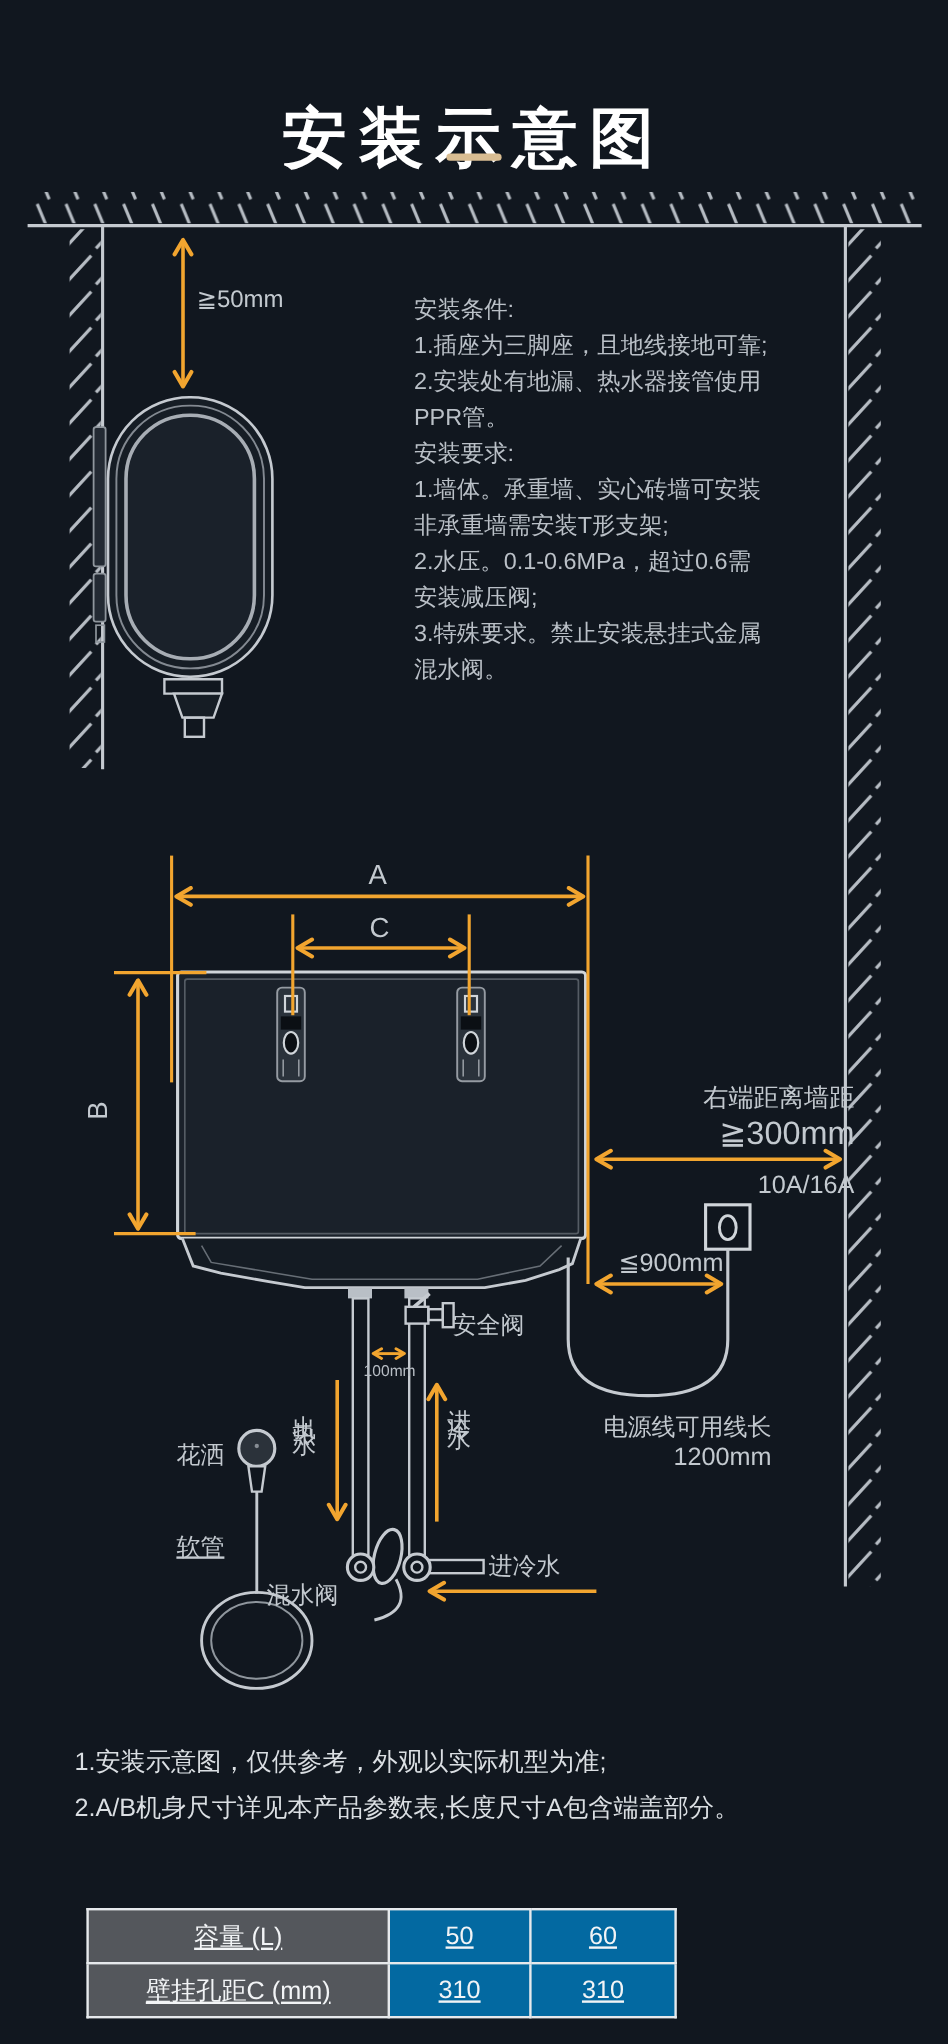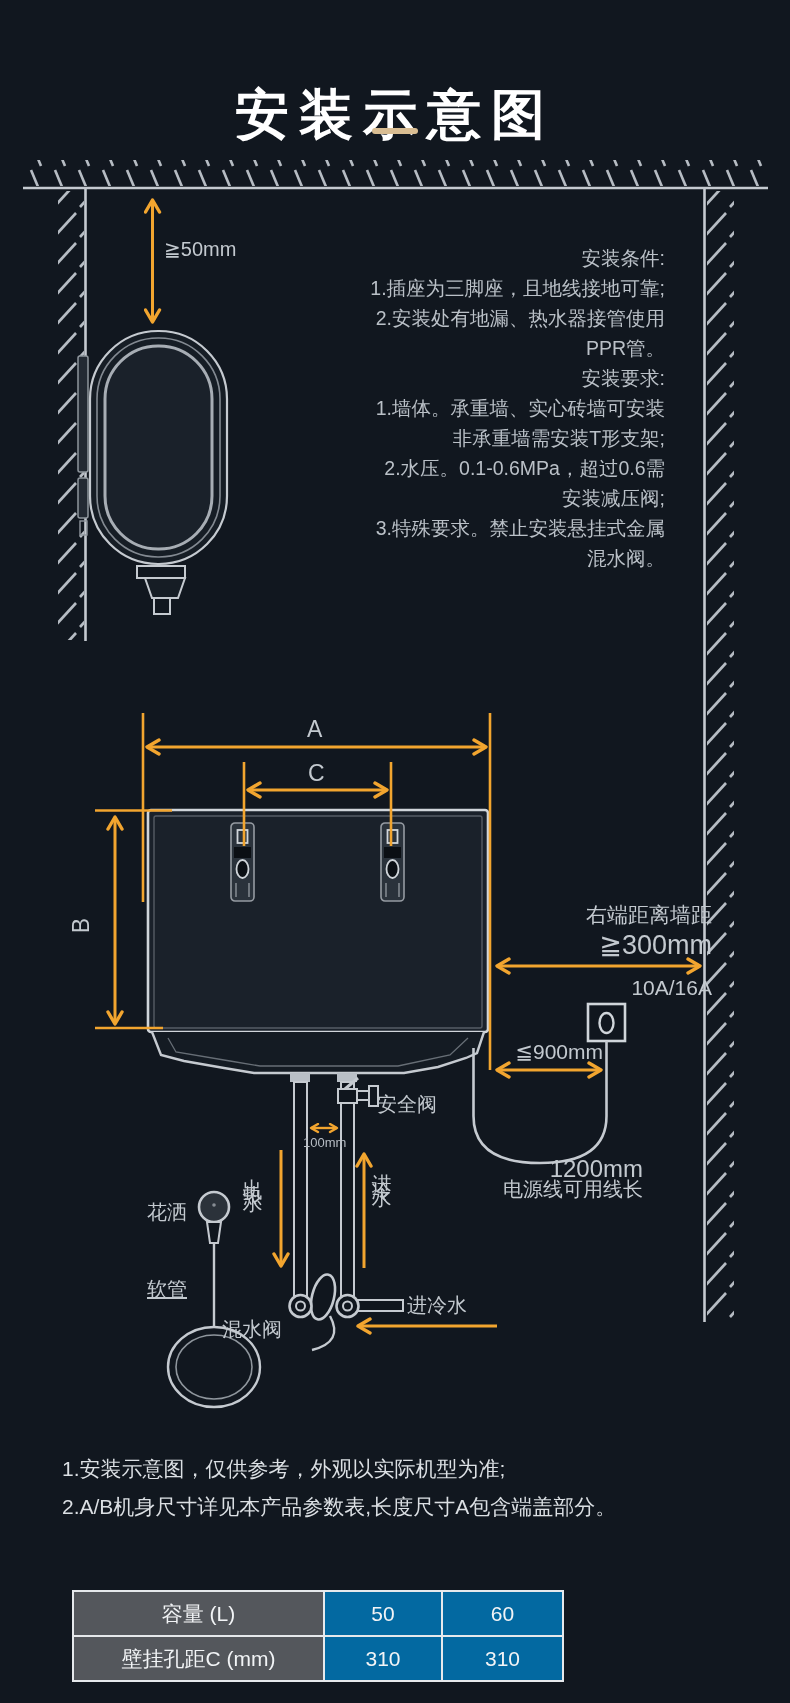--- a/index.html
+++ b/index.html
@@ -12,24 +12,24 @@
   .title{
     left:0;top:32px;width:790px;text-align:center;
     font-size:54px;font-weight:800;color:#ffffff;letter-spacing:10px;margin-top:47px;
   }
   .gold-dash{left:372px;top:128px;width:46px;height:6px;border-radius:3px;background:#d9bd92;}
   .dimtxt{color:#c3c9cf;font-size:20px;white-space:nowrap;}
   .center{text-align:right;}
   .vert{writing-mode:vertical-rl;letter-spacing:7px;font-size:20px;color:#c3c9cf;}
   .rot{transform:rotate(-90deg);transform-origin:center;}
   .small{font-size:13px;color:#b8bec5;}
-  .cond{left:345px;top:243px;width:320px;font-size:19.5px;line-height:30px;color:#bac0c7;text-align:right;}
+  .cond{left:345px;top:243px;width:320px;font-size:19.5px;line-height:30px;color:#bac0c7;}
   .notes{left:62px;top:1450px;width:690px;font-size:21px;line-height:38px;color:#dbdfe3;}
   .ml{white-space:pre-line;}
-  table.spec{left:72px;top:1590px;position:absolute;border-collapse:collapse;font-size:21px;color:#f2f4f6;}
+  table.spec{left:72px;top:1590px;position:absolute;border-collapse:collapse;font-size:21px;color:#f2f4f6;text-decoration:underline;}
   table.spec td{border:2px solid #e6e9ec;height:43px;text-align:center;padding:0;}
   table.spec td.lbl{background:#54575c;}
   table.spec td.val{background:#0369a1;}
 </style>
 </head>
 <body>
 
 <div id="canvas">
 
   <div class="abs title">安装示意图</div>
@@ -174,21 +174,21 @@
   <div class="abs dimtxt" style="left:308px;top:760px;font-size:23px;">C</div>
   <div class="abs dimtxt rot" style="left:74px;top:912px;font-size:23px;">B</div>
 
   <div class="abs dimtxt center" style="left:500px;top:901px;width:212px;font-size:21px;">右端距离墙距</div>
   <div class="abs dimtxt center" style="left:500px;top:929px;width:212px;font-size:27px;">≧300mm</div>
   <div class="abs dimtxt center" style="left:502px;top:976px;width:210px;font-size:21px;">10A/16A</div>
   <div class="abs dimtxt center" style="left:483px;top:1040px;width:120px;font-size:21px;">≦900mm</div>
   <div class="abs small" style="left:303px;top:1135px;">100mm</div>
   <div class="abs dimtxt" style="left:377px;top:1091px;">安全阀</div>
   <div class="abs dimtxt center" style="left:443px;top:1176px;width:200px;">电源线可用线长</div>
-  <div class="abs dimtxt center" style="left:443px;top:1155px;width:200px;font-size:24px;">1200mm</div>
+  <div class="abs dimtxt center" style="left:443px;top:1203px;width:200px;font-size:21px;">1200mm</div>
 
   <div class="abs vert" style="left:240px;top:1163px;">出热水</div>
   <div class="abs vert" style="left:369px;top:1158px;">进冷水</div>
   <div class="abs dimtxt" style="left:147px;top:1199px;">花洒</div>
   <div class="abs dimtxt" style="left:147px;top:1276px;text-decoration:underline;">软管</div>
   <div class="abs dimtxt" style="left:222px;top:1316px;">混水阀</div>
   <div class="abs dimtxt" style="left:407px;top:1292px;">进冷水</div>
 
   <div class="abs cond">
     <div>安装条件:</div>

